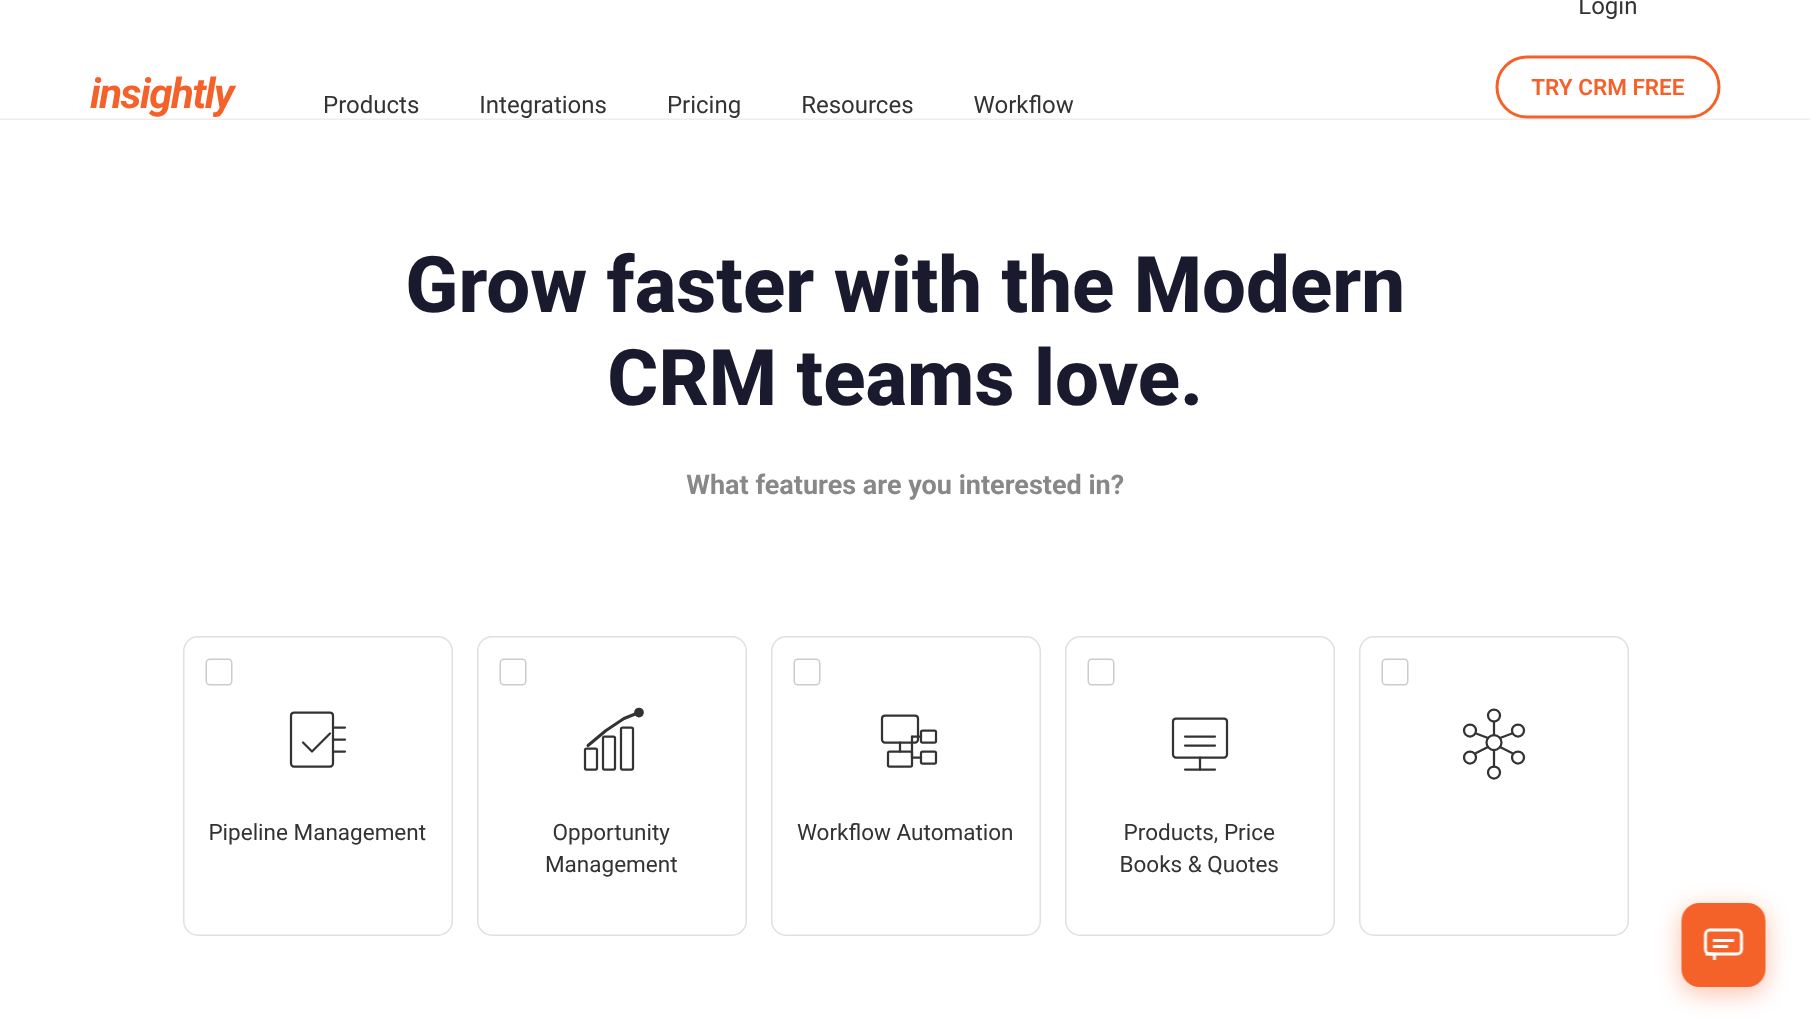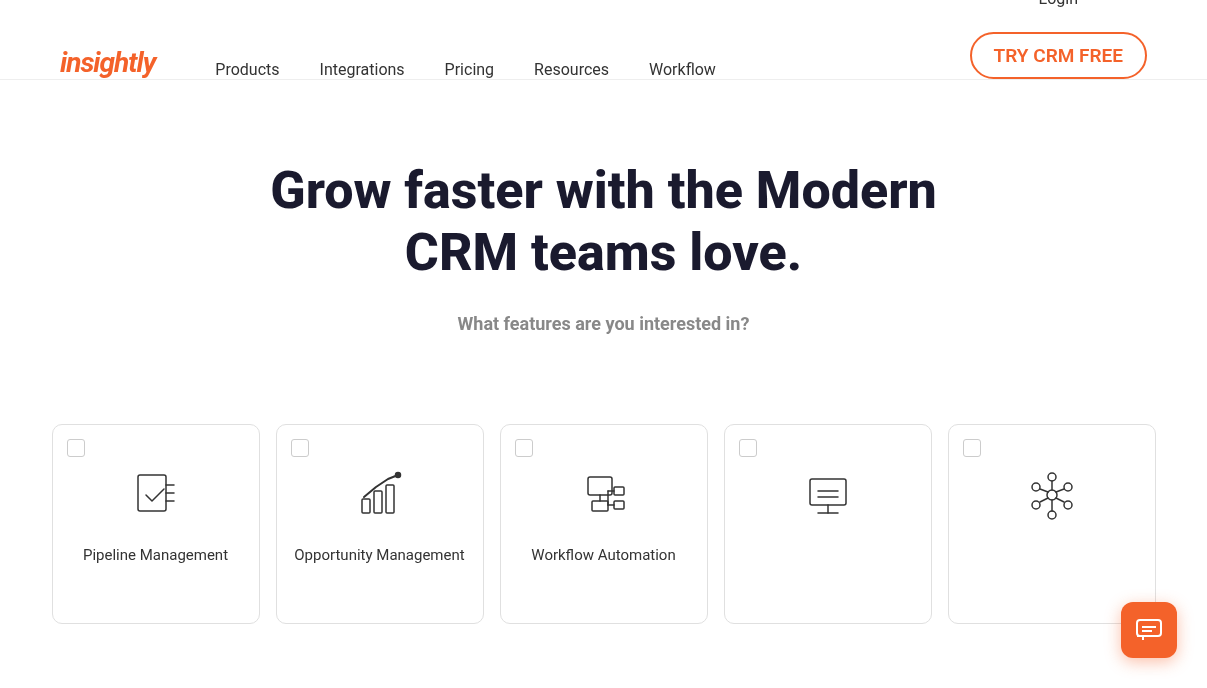--- a/index.html
+++ b/index.html
@@ -44,21 +44,21 @@
     }
     .login-btn {
       font-size: 16px;
       color: #333;
       cursor: pointer;
       background: none;
       border: none;
       font-family: inherit;
     }
     .try-btn {
-      font-size: 19px;
+      font-size: 15px;
       font-weight: 600;
       color: #f4622a;
       border: 2px solid #f4622a;
       background: #fff;
       padding: 10px 22px;
       border-radius: 25px;
       cursor: pointer;
       font-family: inherit;
     }
 
@@ -84,21 +84,21 @@
 
     
     .cards-section {
       display: flex;
       justify-content: center;
       gap: 16px;
       padding: 0 30px 60px;
       flex-wrap: wrap;
     }
     .feature-card {
-      width: 208px;
+      width: 180px;
       min-height: 200px;
       border: 1.5px solid #e0e0e0;
       border-radius: 10px;
       display: flex;
       flex-direction: column;
       align-items: center;
       padding: 20px 16px 24px;
       position: relative;
       cursor: pointer;
       background: #fff;
@@ -240,20 +240,21 @@
     <div class="card-icon">
       <svg viewBox="0 0 52 52">
 
         <rect x="8" y="10" width="36" height="26" rx="2"></rect>
         <line x1="26" y1="36" x2="26" y2="44"></line>
         <line x1="16" y1="44" x2="36" y2="44"></line>
         <line x1="16" y1="22" x2="36" y2="22"></line>
         <line x1="16" y1="28" x2="36" y2="28"></line>
       </svg>
     </div>
+    <span class="card-label">Products, Price Books &amp; Quotes</span>
   </div>
 
   <div class="feature-card">
     <div class="card-checkbox"></div>
     <div class="card-icon">
       <svg viewBox="0 0 52 52">
 
         <circle cx="26" cy="26" r="5"></circle>
         <circle cx="26" cy="8" r="4"></circle>
         <circle cx="42" cy="18" r="4"></circle>

